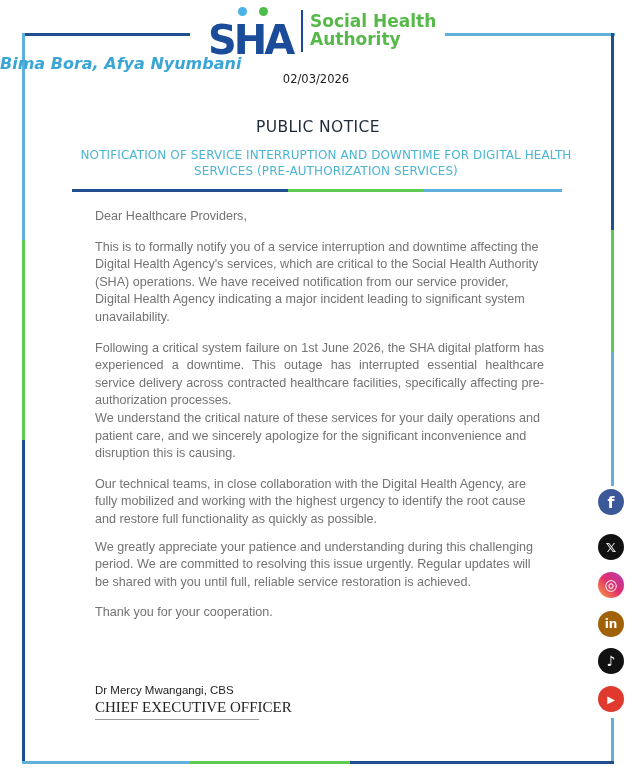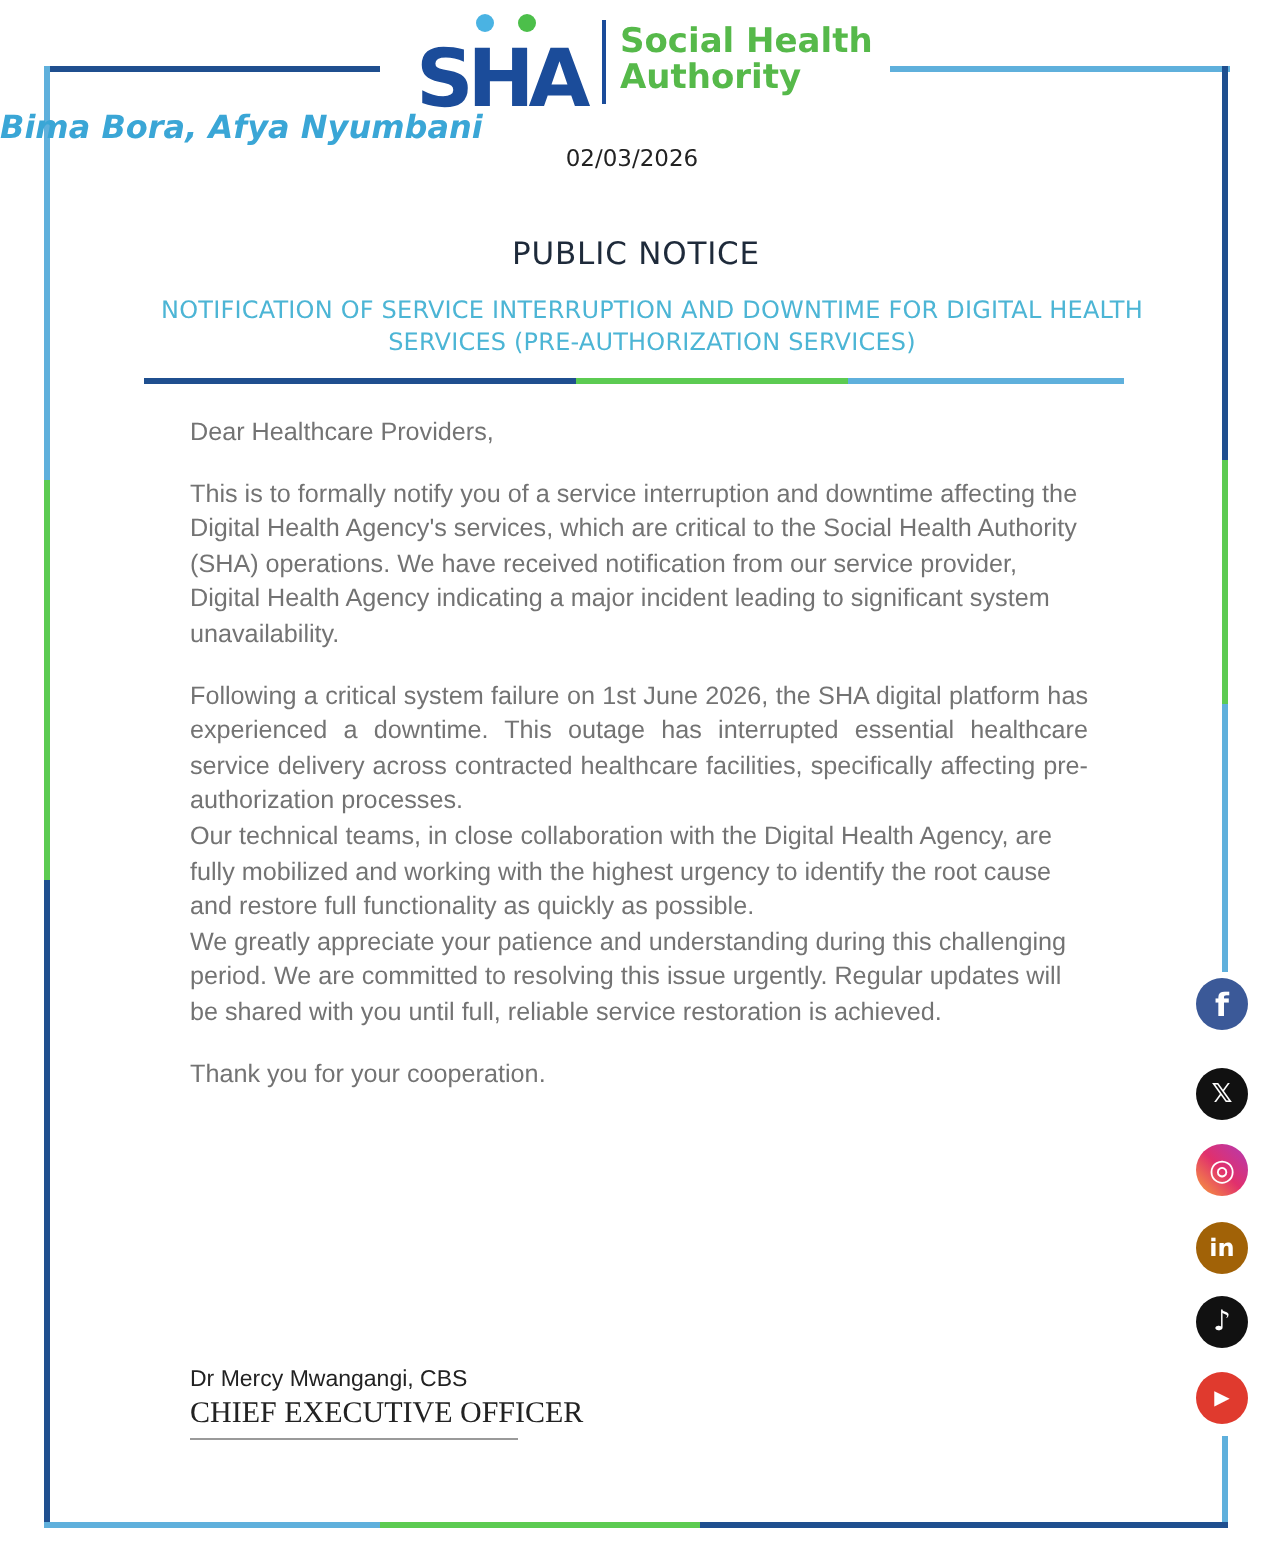--- a/index.html
+++ b/index.html
@@ -16,21 +16,21 @@
   .logo-sep { position: absolute; left: 93px; top: 6px; width: 2px; height: 42px; background: #1b4c9a; }
   .logo-name { position: absolute; left: 102px; top: 8px; font-family: "DejaVu Sans", sans-serif; font-weight: bold; font-size: 17px; line-height: 18px; color: #56b94a; }
 
   .tagline { position: absolute; top: 54px; left: 0; width: 600px; text-align: left; font-family: "DejaVu Sans", sans-serif; font-style: italic; font-weight: bold; font-size: 16px; color: #3aa6d6; }
   .date { position: absolute; top: 72px; left: 0; width: 632px; text-align: center; font-family: "DejaVu Sans", sans-serif; font-size: 11.5px; color: #222; }
 
   .title { position: absolute; top: 118px; left: 0; width: 636px; text-align: center; font-family: "DejaVu Sans", sans-serif; font-size: 15.5px; color: #1e2a3a; letter-spacing: 0.4px; }
   .subtitle { position: absolute; top: 147px; left: 68px; width: 516px; text-align: center; font-family: "DejaVu Sans", sans-serif; font-size: 12px; line-height: 16px; color: #4cb5d5; letter-spacing: 0.1px; }
 
   .body { position: absolute; left: 95px; top: 208px; width: 449px; font-family: "Liberation Sans", sans-serif; font-size: 12.6px; line-height: 17.6px; color: #737373; }
-  .body p { text-align: left; }
+  .body p { margin-bottom: 10px; text-align: left; }
   .body p.just { text-align: justify; }
   .body p.tight { margin-bottom: 0; }
 
   .sig-name { position: absolute; left: 95px; top: 684px; font-family: Liberation Sans, sans-serif; font-size: 11.5px; color: #222; }
   .sig-title { position: absolute; left: 95px; top: 699px; font-family: Liberation Serif, serif; font-size: 15px; color: #222; }
   .sig-line { position: absolute; left: 95px; top: 719px; width: 164px; height: 1px; background: #9a9a9a; }
 
   .social { position: absolute; left: 598px; width: 26px; height: 26px; border-radius: 50%; display: flex; align-items: center; justify-content: center; color: #fff; font-family: "DejaVu Sans", sans-serif; font-weight: bold; }
 </style>
 </head>
@@ -76,20 +76,21 @@
 <div>
   <div class="seg h" style="left:72px; top:189px; width:216px; background:#1f4f8f;"></div>
   <div class="seg h" style="left:288px; top:189px; width:136px; background:#5ccb52;"></div>
   <div class="seg h" style="left:424px; top:189px; width:138px; background:#5fb0dc;"></div>
 </div>
 
 <div class="body">
   <p style="margin-bottom:13px;">Dear Healthcare Providers,</p>
   <p style="margin-bottom:13px;">This is to formally notify you of a service interruption and downtime affecting the Digital Health Agency's services, which are critical to the Social Health Authority (SHA) operations. We have received notification from our service provider, Digital Health Agency indicating a major incident leading to significant system unavailability.</p>
   <p class="just tight">Following a critical system failure on 1st June 2026, the SHA digital platform has experienced a downtime. This outage has interrupted essential healthcare service delivery across contracted healthcare facilities, specifically affecting pre-authorization processes.</p>
+  <p style="margin-bottom:13px;">We understand the critical nature of these services for your daily operations and patient care, and we sincerely apologize for the significant inconvenience and disruption this is causing.</p>
   <p style="">Our technical teams, in close collaboration with the Digital Health Agency, are fully mobilized and working with the highest urgency to identify the root cause and restore full functionality as quickly as possible.</p>
   <p style="margin-bottom:13px;">We greatly appreciate your patience and understanding during this challenging period. We are committed to resolving this issue urgently. Regular updates will be shared with you until full, reliable service restoration is achieved.</p>
   <p>Thank you for your cooperation.</p>
 </div>
 
 <div class="sig-name">Dr Mercy Mwangangi, CBS</div>
 <div class="sig-title">CHIEF EXECUTIVE OFFICER</div>
 <div class="sig-line"></div>
 
 <div class="social" style="top:489px; background:#3b5998; font-size:16px;">

